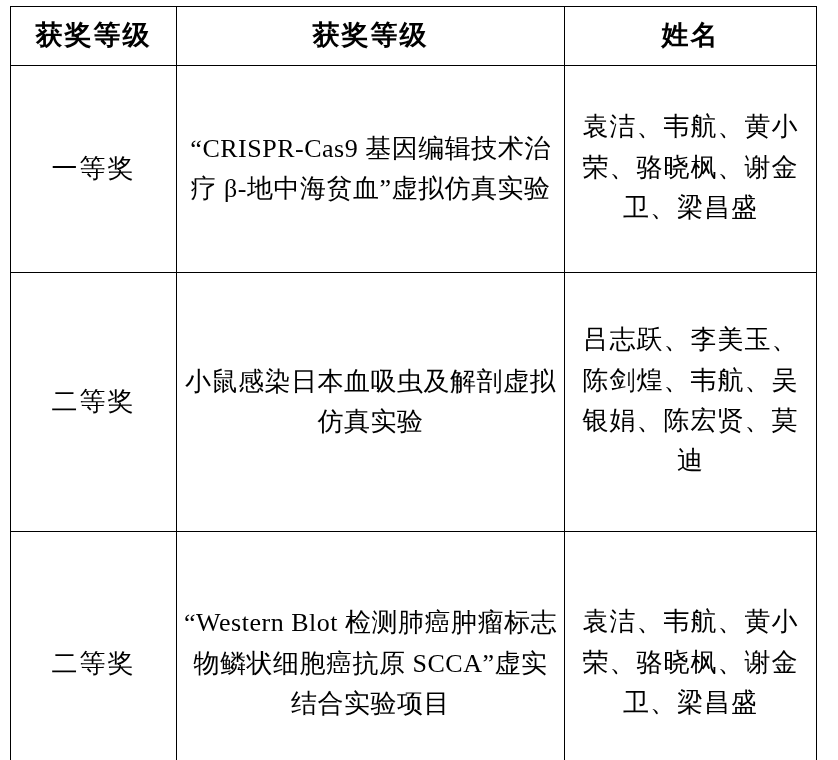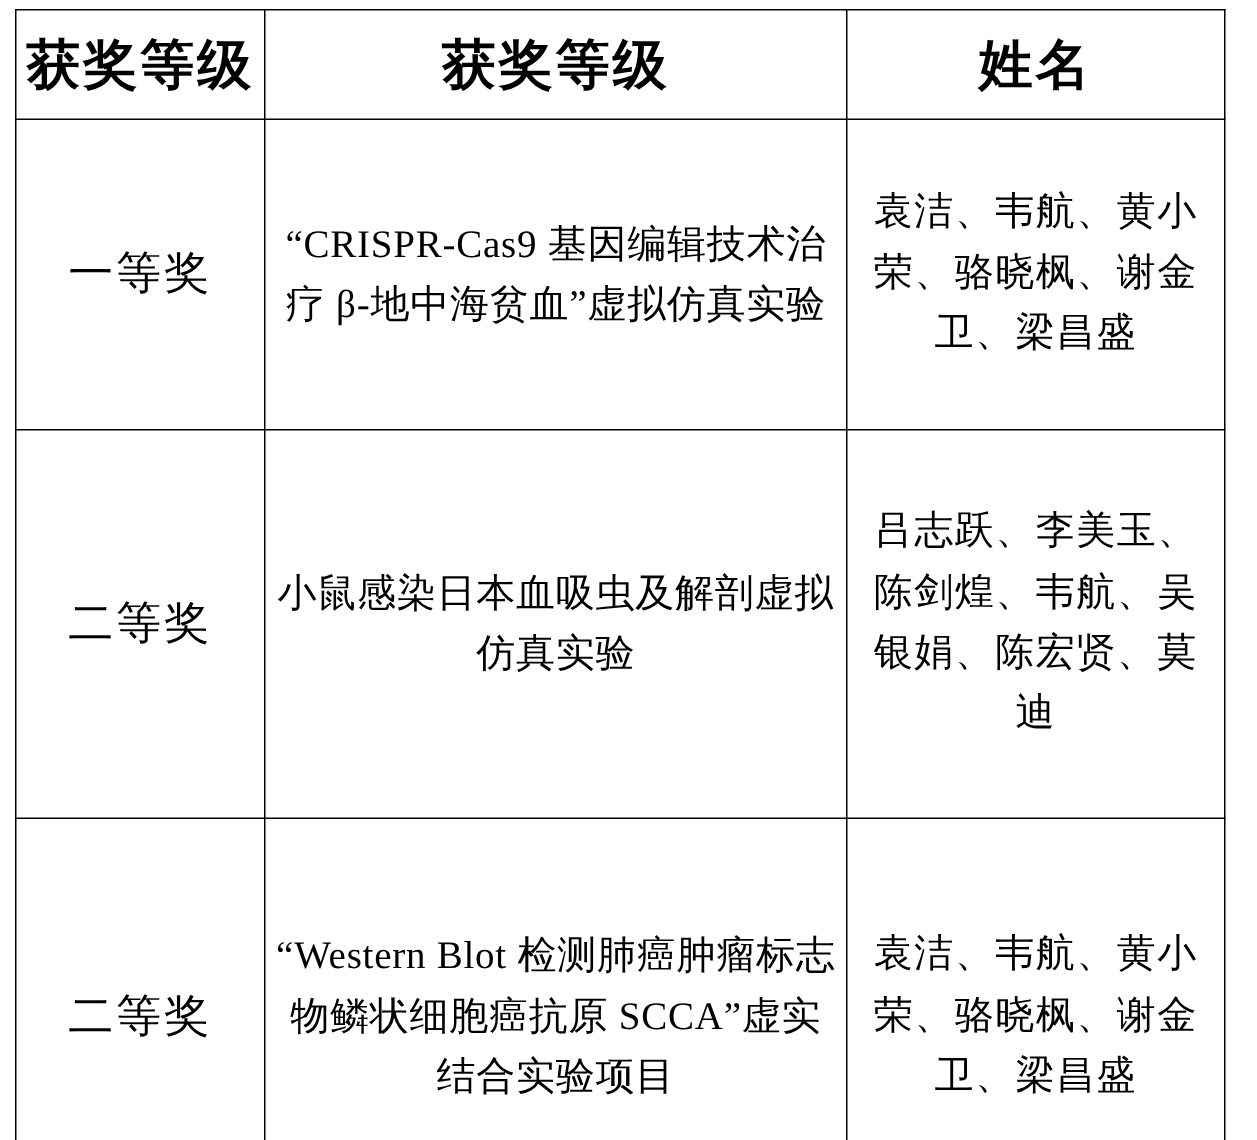--- a/index.html
+++ b/index.html
@@ -33,32 +33,32 @@
     vertical-align: middle;
     text-align: center;
     padding: 8px 6px;
     line-height: 1.55;
   }
   .col-rank { width: 166px; }
   .col-title { width: 388px; }
   .col-names { width: 252px; }
 
   thead th {
-    font-family: Liberation Sans, sans-serif;
+    font-family: Liberation Serif, serif;
     font-weight: bold;
-    font-size: 36px;
+    font-size: 27px;
     letter-spacing: 2px;
     padding: 12px 6px;
   }
   tbody td {
     font-size: 26px;
     letter-spacing: 1px;
   }
   td.rank-cell {
-    font-size: 30px;
+    font-size: 26px;
     letter-spacing: 2px;
   }
   td.title-cell {
     text-align: center;
     letter-spacing: 0.5px;
   }
   td.names-cell {
     text-align: center;
     letter-spacing: 1px;
     font-family: Liberation Mono, monospace;

